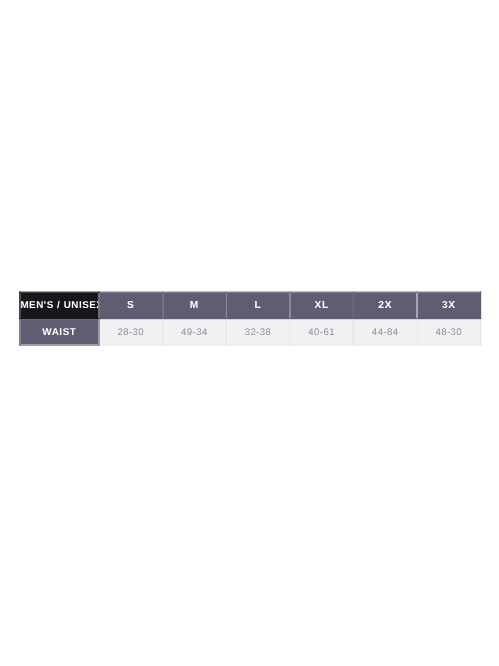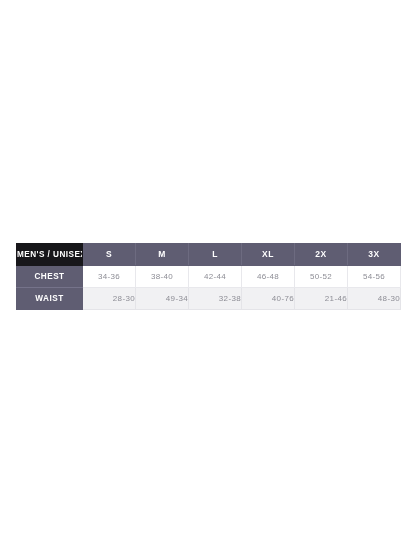--- a/index.html
+++ b/index.html
@@ -86,21 +86,21 @@
   }
 
   
   .cell {
     font-size: 8px;
     color: #8d8d95;
     letter-spacing: 0.35px;
     border: 1px solid #e8e8ec;
   }
   tr.row-main .cell { background: #ffffff; }
-  tr.row-alt  .cell { background: #f1f1f3; text-align: right; }
+  tr.row-alt  .cell { background: #f1f1f3; }
   tr.row-alt  .cell { border-color: #e4e4e8; }
 </style>
 </head>
 <body>
 
 <div id="size-chart-wrap">
   <table class="size-chart">
     <colgroup>
       <col class="c-label">
       <col class="c-size">
@@ -115,33 +115,24 @@
         <th class="hdr-corner">MEN'S / UNISEX</th>
         <th class="hdr-size">S</th>
         <th class="hdr-size">M</th>
         <th class="hdr-size">L</th>
         <th class="hdr-size">XL</th>
         <th class="hdr-size">2X</th>
         <th class="hdr-size">3X</th>
       </tr>
     </thead>
     <tbody>
-      <tr class="row-main">
-        <td class="row-label">CHEST</td>
-        <td class="cell">34-36</td>
-        <td class="cell">38-40</td>
-        <td class="cell">42-44</td>
-        <td class="cell">46-48</td>
-        <td class="cell">50-52</td>
-        <td class="cell">54-56</td>
-      </tr>
       <tr class="row-alt">
         <td class="row-label">WAIST</td>
         <td class="cell">28-30</td>
         <td class="cell">49-34</td>
         <td class="cell">32-38</td>
-        <td class="cell">40-76</td>
-        <td class="cell">21-46</td>
+        <td class="cell">40-61</td>
+        <td class="cell">44-84</td>
         <td class="cell">48-30</td>
       </tr>
     </tbody>
   </table>
 </div>
 
 </body></html>

